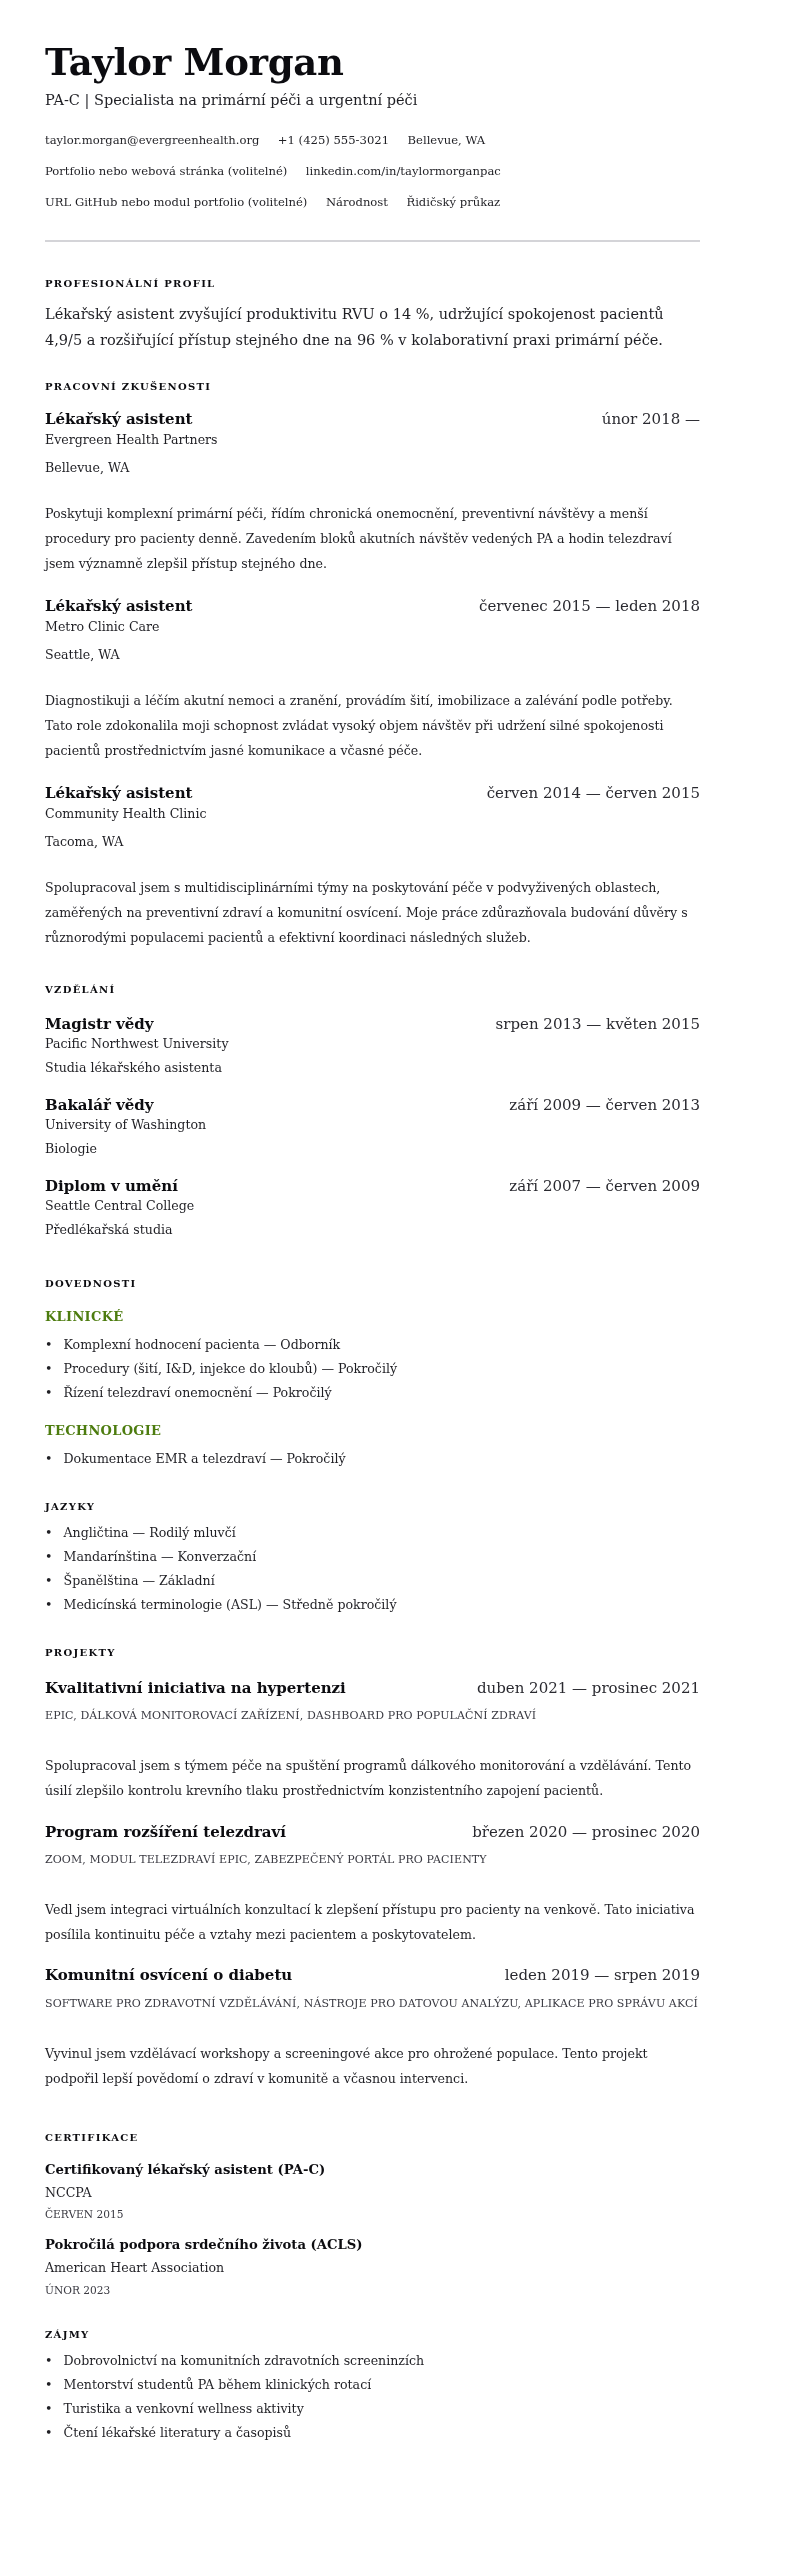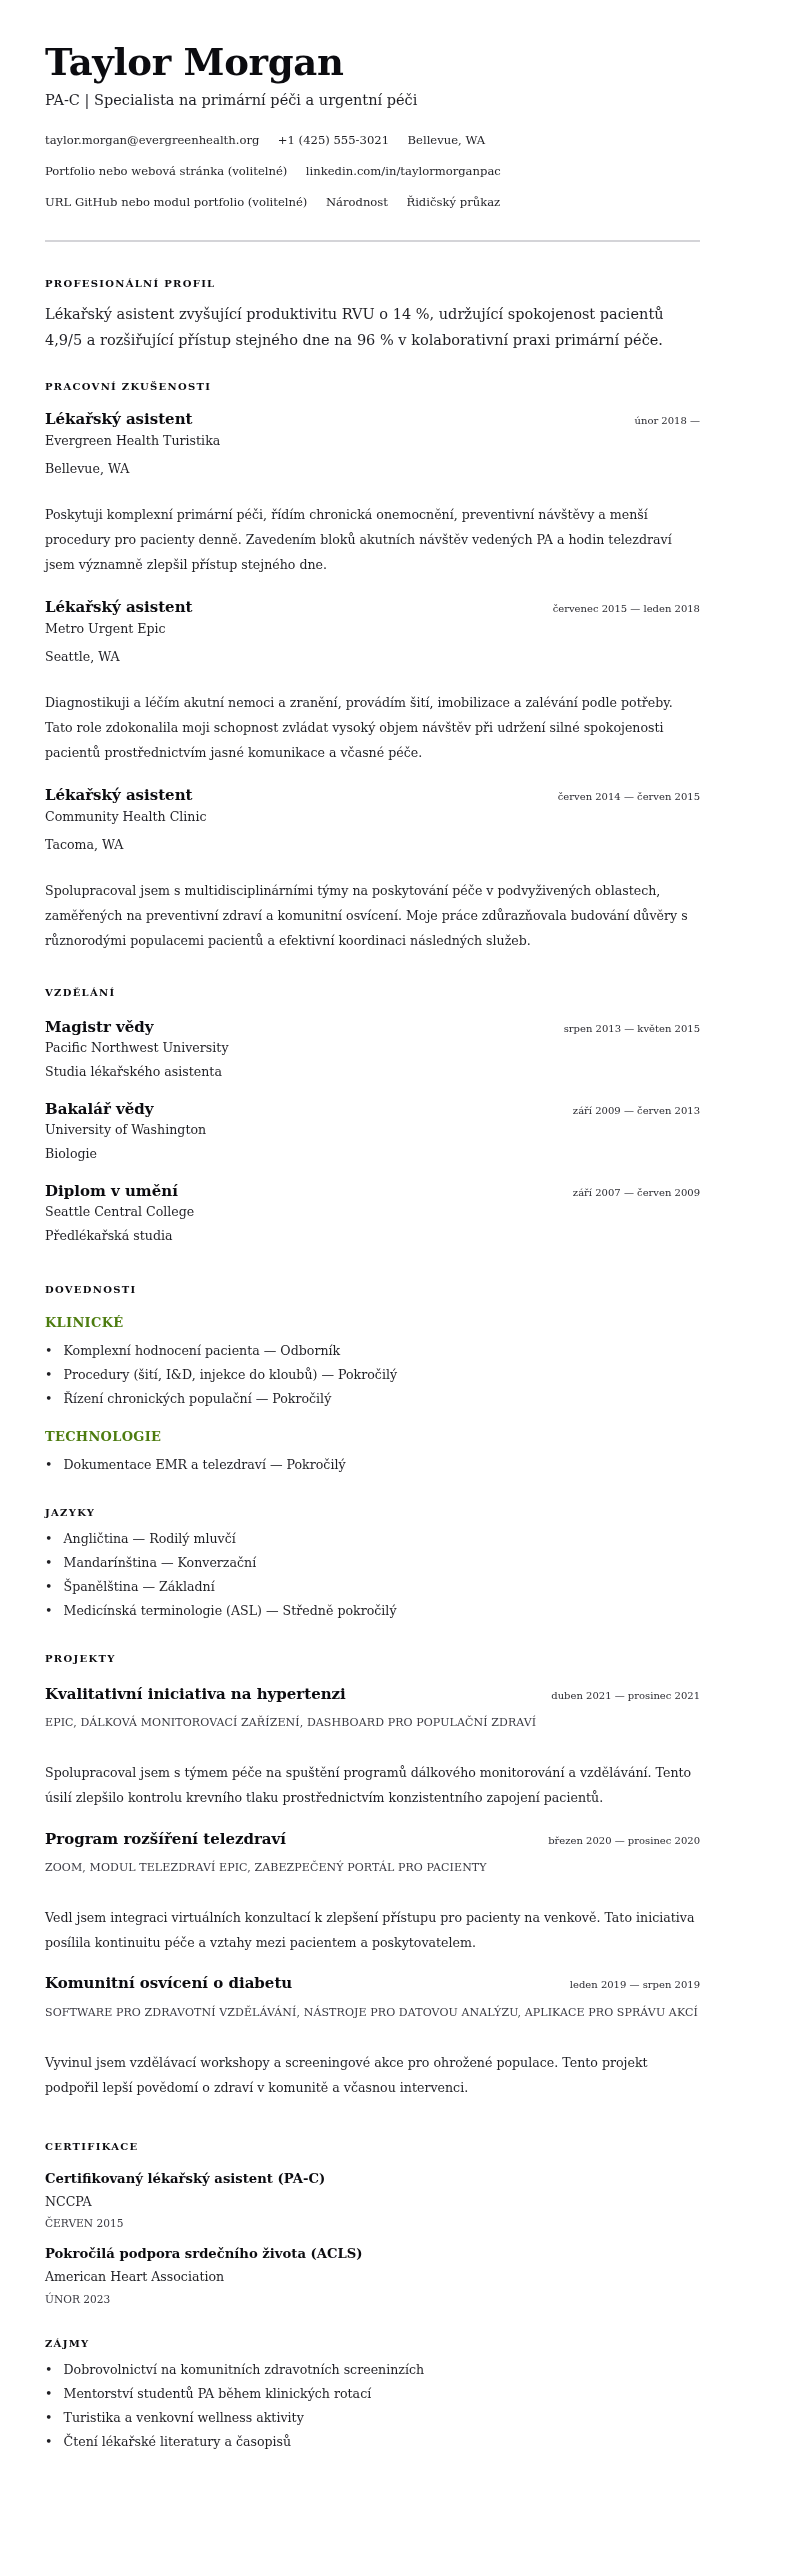--- a/index.html
+++ b/index.html
@@ -18,21 +18,21 @@
   .contact-row + .contact-row { margin-top: 14px; }
   .divider { height: 2px; background: #d4d4d8; border: 0; margin: 29px 0 0 0; }
 
   .section-title { font-size: 10px; font-weight: bold; letter-spacing: 1.3px; color: #0c0c10; text-transform: uppercase; margin: 0; line-height: 14.5px; }
   .profile-title { margin-top: 35px; }
   .profile-text { font-size: 14.5px; line-height: 26.4px; margin: 9.3px 0 0 0; color: #1f1f24; }
 
   .exp-title { margin-top: 26.4px; }
   .entry-head { display: flex; justify-content: space-between; align-items: baseline; }
   .entry-role { font-size: 15px; font-weight: bold; color: #0c0c10; line-height: 21px; }
-  .entry-dates { font-size: 10px; color: #2a2a30; line-height: 20px; white-space: nowrap; }
+  .entry-dates { font-size: 15px; color: #2a2a30; line-height: 20px; white-space: nowrap; }
   .entry-org { font-size: 12.6px; line-height: 18.5px; margin-top: 0.7px; }
   .entry-loc { font-size: 12.6px; line-height: 18.5px; margin-top: 9.3px; }
   .entry-desc { font-size: 12.6px; line-height: 25px; margin: 24px 0 0 0; }
   .job { margin-top: 20px; }
   .job:first-of-type { margin-top: 14.5px; }
 
   .edu-title { margin-top: 33px; }
   .edu { margin-top: 17px; }
   .edu.first { margin-top: 16px; }
   .edu .entry-sub { font-size: 12.6px; line-height: 18.5px; margin-top: 5.3px; }
@@ -93,31 +93,31 @@
   </section>
 
   <section>
     <h2 class="section-title exp-title">Pracovní zkušenosti</h2>
 
     <div class="job">
       <div class="entry-head">
         <span class="entry-role">Lékařský asistent</span>
         <span class="entry-dates">únor 2018 —</span>
       </div>
-      <div class="entry-org">Evergreen Health Turistika</div>
+      <div class="entry-org">Evergreen Health Partners</div>
       <div class="entry-loc">Bellevue, WA</div>
       <p class="entry-desc">Poskytuji komplexní primární péči, řídím chronická onemocnění, preventivní návštěvy a menší procedury pro pacienty denně. Zavedením bloků akutních návštěv vedených PA a hodin telezdraví jsem významně zlepšil přístup stejného dne.</p>
     </div>
 
     <div class="job">
       <div class="entry-head">
         <span class="entry-role">Lékařský asistent</span>
         <span class="entry-dates">červenec 2015 — leden 2018</span>
       </div>
-      <div class="entry-org">Metro Urgent Epic</div>
+      <div class="entry-org">Metro Clinic Care</div>
       <div class="entry-loc">Seattle, WA</div>
       <p class="entry-desc">Diagnostikuji a léčím akutní nemoci a zranění, provádím šití, imobilizace a zalévání podle potřeby. Tato role zdokonalila moji schopnost zvládat vysoký objem návštěv při udržení silné spokojenosti pacientů prostřednictvím jasné komunikace a včasné péče.</p>
     </div>
 
     <div class="job">
       <div class="entry-head">
         <span class="entry-role">Lékařský asistent</span>
         <span class="entry-dates">červen 2014 — červen 2015</span>
       </div>
       <div class="entry-org">Community Health Clinic</div>
@@ -157,21 +157,21 @@
     </div>
   </section>
 
   <section>
     <h2 class="section-title skills-title">Dovednosti</h2>
 
     <div class="skill-cat">Klinické</div>
     <ul class="bullets">
       <li>Komplexní hodnocení pacienta — Odborník</li>
       <li>Procedury (šití, I&amp;D, injekce do kloubů) — Pokročilý</li>
-      <li>Řízení chronických populační — Pokročilý</li>
+      <li>Řízení telezdraví onemocnění — Pokročilý</li>
     </ul>
 
     <div class="skill-cat second">Technologie</div>
     <ul class="bullets">
       <li>Dokumentace EMR a telezdraví — Pokročilý</li>
     </ul>
   </section>
 
   <section>
     <h2 class="section-title lang-title">Jazyky</h2>

